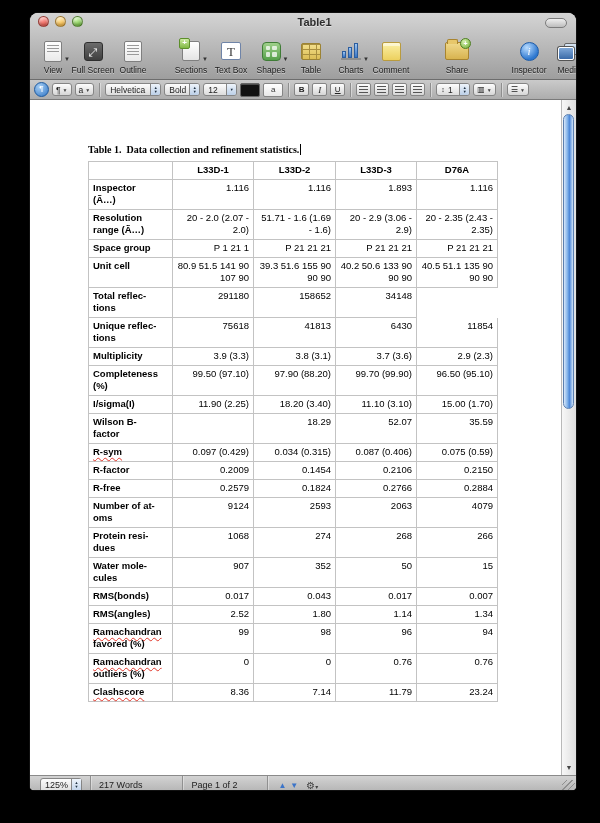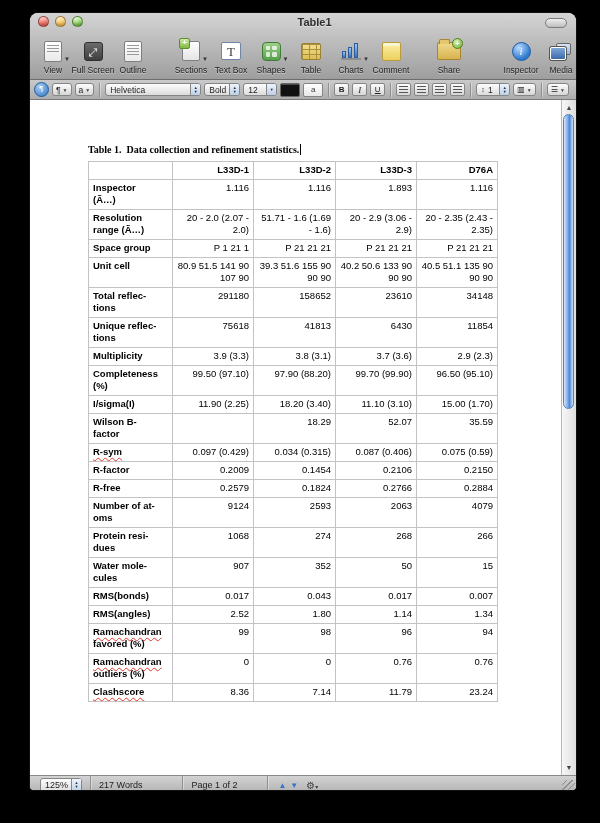--- a/index.html
+++ b/index.html
@@ -23,21 +23,21 @@
           text-shadow:0 1px 0 rgba(255,255,255,.5);}
   .lozenge{position:absolute;right:9px;top:5px;width:20px;height:8px;border-radius:5px;
            border:1px solid #7c7c7c;background:linear-gradient(#efefef,#bdbdbd);}
 
   .toolbar{height:46px;display:flex;align-items:flex-start;padding:2px 6px 0 8px;}
   .titem{display:flex;flex-direction:column;align-items:center;justify-content:flex-end;
          height:42px;min-width:30px;cursor:default;}
   .titem .lbl{font-size:8.5px;color:#1c1c1c;text-shadow:0 1px 0 rgba(255,255,255,.45);margin-top:2px;white-space:nowrap;}
   .iconwrap{position:relative;height:24px;display:flex;align-items:center;justify-content:center;}
   .caret{position:absolute;right:-8px;bottom:1px;font-size:6px;color:#333;line-height:6px;}
-  .gap1{margin-left:28px;} .gap2{margin-left:28px;} .gap3{margin-left:42px;} .gapx{margin-left:10px;}
+  .gap1{margin-left:28px;} .gap2{margin-left:36px;} .gap3{margin-left:42px;} .gapx{margin-left:10px;}
 
   
   .i-page{width:18px;height:21px;background:linear-gradient(#fff,#e9e9e9);border:1px solid #7f7f7f;border-radius:2px;
           box-sizing:border-box;padding:3px 2px;display:flex;flex-direction:column;gap:2px;}
   .i-page i{display:block;height:1px;background:#9a9a9a;}
   .i-full{width:19px;height:19px;border-radius:3px;background:linear-gradient(#6b6b6b,#3f3f3f);
           border:1px solid #2e2e2e;color:#fff;font-size:11px;line-height:18px;text-align:center;box-sizing:border-box;}
   .i-sections{width:18px;height:20px;background:linear-gradient(#fff,#e4e4e4);border:1px solid #7f7f7f;border-radius:2px;position:relative;box-sizing:border-box;}
   .i-sections b{position:absolute;left:-4px;top:-4px;width:9px;height:9px;border-radius:2px;background:linear-gradient(#cdeaa2,#7fb842);
           border:1px solid #5c8f2a;color:#fff;font-size:8px;line-height:8px;text-align:center;}
@@ -92,21 +92,21 @@
 
   .doc-caption{position:absolute;left:58px;top:44px;font-size:10px;font-weight:bold;color:#000;white-space:pre;font-family:Liberation Serif, serif;}
   .caret-insert{display:inline-block;width:1px;height:11px;background:#000;vertical-align:-2px;margin-left:1px;}
 
   .stat-table{position:absolute;left:58px;top:61px;width:409px;border-top:1px solid #c3c3c3;border-left:1px solid #c3c3c3;
               font-size:9.5px;line-height:12px;color:#000;}
   .trow{display:grid;grid-template-columns:84px 81px 82px 81px 81px;}
   .cell{border-right:1px solid #c3c3c3;border-bottom:1px solid #c3c3c3;padding:2px 4px 3px 4px;box-sizing:border-box;min-height:17px;}
   .cell.lab{font-weight:bold;text-align:left;}
   .cell.val{text-align:right;white-space:pre-line;font-weight:normal;}
-  .cell.th{font-weight:bold;text-align:right;}
+  .cell.th{font-weight:bold;text-align:center;}
   .misspelled{text-decoration:underline wavy #e0382c;text-decoration-thickness:1px;text-underline-offset:2px;}
 
   
   .vscroll{position:absolute;right:0;top:0;bottom:0;width:15px;background:linear-gradient(to right,#f7f7f7,#dedede);
            border-left:1px solid #b9b9b9;box-sizing:border-box;}
   .sb-arrow{position:absolute;left:0;right:0;height:13px;text-align:center;font-size:7px;color:#444;line-height:13px;}
   .sb-arrow.up{top:1px;} .sb-arrow.down{bottom:1px;}
   .sb-thumb{position:absolute;left:1px;right:2px;top:14px;height:295px;border-radius:6px;border:1px solid #5a7fb0;
             background:linear-gradient(to right,#d7e7fa,#7fb0e8 40%,#4a86d8 60%,#cfe2f8);box-sizing:border-box;}
 
@@ -248,21 +248,21 @@
     <span class="fb-circle">¶</span>
     <span class="fb-btn">
         <span>¶</span>
         <span class="dn">▼</span>
       </span>
     <span class="fb-btn">
         <span>a</span>
         <span class="dn">▼</span>
       </span>
     <span class="fb-sep"></span>
-    <span class="fb-select" style="width:96px">
+    <span class="fb-select" style="width:56px">
         <span>Helvetica</span>
         <span class="stepper">
           <span>▲</span>
           <span>▼</span>
         </span>
       </span>
     <span class="fb-select" style="width:36px">
         <span>Bold</span>
         <span class="stepper">
           <span>▲</span>
@@ -359,21 +359,20 @@
 90 90</div>
               <div class="cell val">40.2 50.6 133 90
 90 90</div>
               <div class="cell val">40.5 51.1 135 90
 90 90</div>
             </div>
             <div class="trow">
               <div class="cell lab"><span>Total reflec-</span><br><span>tions</span></div>
               <div class="cell val">291180</div>
               <div class="cell val">158652</div>
-              <div class="cell val">23610</div>
               <div class="cell val">34148</div>
             </div>
             <div class="trow">
               <div class="cell lab"><span>Unique reflec-</span><br><span>tions</span></div>
               <div class="cell val">75618</div>
               <div class="cell val">41813</div>
               <div class="cell val">6430</div>
               <div class="cell val">11854</div>
             </div>
             <div class="trow">

